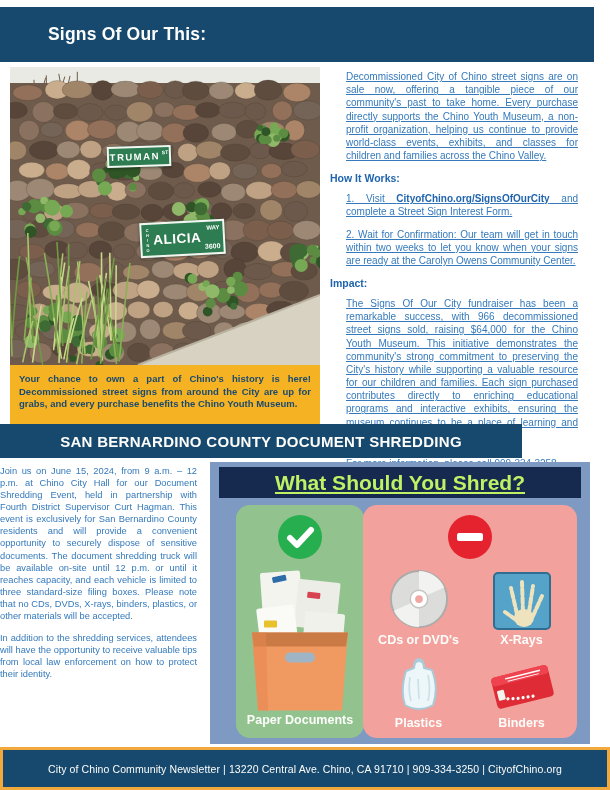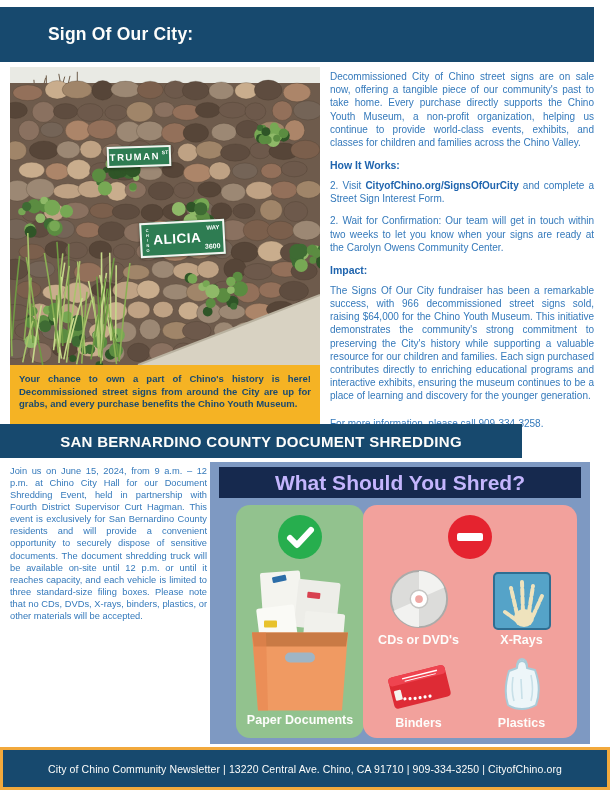--- a/index.html
+++ b/index.html
@@ -30,39 +30,39 @@
   .sign-block{font-size:7px;}
 
   
   .caption{position:absolute;left:10px;top:365px;width:310px;box-sizing:border-box;
     background:#F5B324;color:#1A4A70;font-weight:bold;font-size:9.5px;line-height:1.34;
     text-align:justify;padding:8px 9px 13px;}
 
   
   .right-col{position:absolute;left:330px;top:70px;width:264px;color:#3479BB;
     font-size:10px;line-height:1.32;text-align:justify;}
-  .right-col p{margin:0 0 9px;}
+  .right-col p{margin:0 16px 9px;text-decoration:underline;}
   .right-col h3{color:#1F64AE;font-size:10.5px;margin:10px 0 6px;text-align:left;}
   .link{color:#1F64AE;font-weight:bold;}
   .more-info{margin-top:15px !important;}
 
   
   .mid-banner{position:absolute;left:0;top:424px;width:522px;height:34px;background:#17496E;
     color:#FDFDFB;font-weight:bold;font-size:15px;letter-spacing:.3px;
     display:flex;align-items:center;justify-content:center;}
 
   
-  .shred-col{position:absolute;left:10px;top:465px;width:197px;color:#3479BB;
+  .shred-col{position:absolute;left:0;top:465px;width:197px;color:#3479BB;
     font-size:9.3px;line-height:1.3;text-align:justify;}
   .shred-col p{margin:0 0 10px;}
 
   
   .graphic{position:absolute;left:210px;top:462px;width:380px;height:282px;background:#7E99C2;}
   .g-title{position:absolute;left:9px;top:5px;width:362px;height:31px;background:#16294E;
-    color:#c4b5fd;font-weight:bold;font-size:21px;text-align:center;line-height:31px;}
+    color:#bef264;font-weight:bold;font-size:21px;text-align:center;line-height:31px;text-decoration:underline;}
   .panel{position:absolute;top:43px;border-radius:14px;display:flex;flex-direction:column;align-items:center;box-sizing:border-box;}
   .panel.green{left:26px;width:128px;height:233px;background:#92C28E;}
   .panel.pink{left:153px;width:214px;height:233px;background:#F2A19C;}
   .ic44{margin-top:9px;flex:none;}
   .boxic{flex:1;margin-top:2px;}
   .g-label{color:#FDFDFB;font-weight:bold;font-size:12.5px;text-align:center;}
   .panel.green .g-label{margin-bottom:11px;}
   .nogrid{flex:1;width:100%;display:grid;grid-template-columns:1fr 1fr;grid-template-rows:1fr 1fr;
     padding:4px 4px 8px;box-sizing:border-box;}
   .cell{display:flex;flex-direction:column;align-items:center;justify-content:flex-end;gap:3px;}
@@ -71,21 +71,21 @@
   .footer{position:absolute;left:0;top:747px;width:610px;height:43px;background:#17496E;
     border:3px solid #F2A93C;box-sizing:border-box;display:flex;align-items:center;justify-content:center;
     color:#FDFDFB;font-weight:normal;font-size:10.5px;letter-spacing:.1px;}
 </style>
 </head>
 <body>
 
 <div class="page">
 
   <header class="top-banner">
-    <div>Sign Of Our City:</div>
+    <div>Signs Of Our This:</div>
   </header>
 
   <div class="photo">
     <svg id="wall-svg" viewBox="0 0 310 298">
         <rect x="0" y="0" width="310" height="60" fill="#E9EAE4"></rect>
         <path d="M54.78112139917695 9.607896090534979 L50.16682098765432 26" stroke="#6D5C4A" stroke-width="1" fill="none"></path>
         <path d="M36.2982896090535 8.432098765432098 L36.37488425925926 26" stroke="#6D5C4A" stroke-width="1" fill="none"></path>
         <path d="M23.891846707818928 12.788708847736626 L24.96489197530864 26" stroke="#6D5C4A" stroke-width="1" fill="none"></path>
         <path d="M48.81179269547325 6.8443930041152266 L52.18684413580247 26" stroke="#6D5C4A" stroke-width="1" fill="none"></path>
         <path d="M67.30812757201646 4.765817901234568 L67.29074074074074 26" stroke="#6D5C4A" stroke-width="1" fill="none"></path>
@@ -446,31 +446,32 @@
         <span class="sign-block">3600</span>
       </span>
     </div>
   </div>
 
   <div class="caption">Your chance to own a part of Chino's history is here! Decommissioned street signs from around the City are up for grabs, and every purchase benefits the Chino Youth Museum.</div>
 
   <div class="right-col">
     <p>Decommissioned City of Chino street signs are on sale now, offering a tangible piece of our community's past to take home. Every purchase directly supports the Chino Youth Museum, a non-profit organization, helping us continue to provide world-class events, exhibits, and classes for children and families across the Chino Valley.</p>
     <h3>How It Works:</h3>
-    <p><span>2. Visit </span><span class="link">CityofChino.org/SignsOfOurCity</span><span> and complete a Street Sign Interest Form.</span></p>
+    <p><span>1. Visit </span><span class="link">CityofChino.org/SignsOfOurCity</span><span> and complete a Street Sign Interest Form.</span></p>
     <p>2. Wait for Confirmation: Our team will get in touch within two weeks to let you know when your signs are ready at the Carolyn Owens Community Center.</p>
     <h3>Impact:</h3>
     <p>The Signs Of Our City fundraiser has been a remarkable success, with 966 decommissioned street signs sold, raising $64,000 for the Chino Youth Museum. This initiative demonstrates the community's strong commitment to preserving the City's history while supporting a valuable resource for our children and families. Each sign purchased contributes directly to enriching educational programs and interactive exhibits, ensuring the museum continues to be a place of learning and discovery for the younger generation.</p>
     <p class="more-info">For more information, please call 909-334-3258.</p>
   </div>
 
   <div class="mid-banner">SAN BERNARDINO COUNTY DOCUMENT SHREDDING</div>
 
   <div class="shred-col">
     <p>Join us on June 15, 2024, from 9 a.m. – 12 p.m. at Chino City Hall for our Document Shredding Event, held in partnership with Fourth District Supervisor Curt Hagman. This event is exclusively for San Bernardino County residents and will provide a convenient opportunity to securely dispose of sensitive documents. The document shredding truck will be available on-site until 12 p.m. or until it reaches capacity, and each vehicle is limited to three standard-size filing boxes. Please note that no CDs, DVDs, X-rays, binders, plastics, or other materials will be accepted.</p>
+    <p>In addition to the shredding services, attendees will have the opportunity to receive valuable tips from local law enforcement on how to protect their identity.</p>
   </div>
 
   <div class="graphic">
     <div class="g-title">What Should You Shred?</div>
 
     <div class="panel green">
       <svg class="ic44" width="46" height="46" viewBox="0 0 46 46">
         <circle cx="23" cy="23" r="22" fill="#27AE4E"></circle>
         <path d="M13 24 l7 7 l14 -15" fill="none" stroke="#fff" stroke-width="6" stroke-linecap="round" stroke-linejoin="round"></path>
       </svg>
@@ -518,45 +519,45 @@
               <path d="M24 42 L18 16"></path>
               <path d="M30 40 L29 10"></path>
               <path d="M36 40 L40 14"></path>
               <path d="M40 44 L49 24"></path>
               <path d="M23 48 L12 40"></path>
             </g>
           </svg>
           <div class="g-label">X-Rays</div>
         </div>
         <div class="cell">
+          <svg width="62" height="60" viewBox="0 0 62 60">
+            <path d="M18 18 Q12 38 17 52 Q31 60 45 52 Q51 36 44 17 L36 15 Q36 6 31 6 Q26 6 26 15 Z" fill="#EDF6F9" stroke="#A9CBD8" stroke-width="2" stroke-linejoin="round"></path>
+            <path d="M26 15 Q26 8 31 8 Q36 8 36 15" fill="none" stroke="#A9CBD8" stroke-width="2"></path>
+            <path d="M22 24 Q20 38 23 48 M40 22 Q43 36 40 48 M30 26 L31 46" fill="none" stroke="#C8E0E8" stroke-width="1.6"></path>
+          </svg>
+          <div class="g-label">Plastics</div>
+        </div>
+        <div class="cell">
           <svg width="74" height="58" viewBox="0 0 74 58">
             <g transform="rotate(-14 37 30)">
               <rect x="8" y="16" width="58" height="32" rx="4" fill="#DE2B35"></rect>
               <rect x="8" y="16" width="58" height="9" rx="4" fill="#EF4450"></rect>
               <line x1="22" y1="20" x2="58" y2="20" stroke="#fff" stroke-width="1.4"></line>
               <line x1="24" y1="23" x2="56" y2="23" stroke="#fff" stroke-width="1"></line>
               <g fill="#fff">
                 <circle cx="20" cy="40" r="1.6"></circle>
                   <circle cx="25" cy="41" r="1.6"></circle>
                   <circle cx="30" cy="42" r="1.6"></circle>
                 <circle cx="35" cy="42.5" r="1.6"></circle>
                   <circle cx="40" cy="43" r="1.6"></circle>
                   <circle cx="45" cy="43.5" r="1.6"></circle>
               </g>
               <rect x="11" y="30" width="7" height="10" rx="1" fill="#F4F4EF"></rect>
             </g>
           </svg>
           <div class="g-label">Binders</div>
         </div>
-        <div class="cell">
-          <svg width="62" height="60" viewBox="0 0 62 60">
-            <path d="M18 18 Q12 38 17 52 Q31 60 45 52 Q51 36 44 17 L36 15 Q36 6 31 6 Q26 6 26 15 Z" fill="#EDF6F9" stroke="#A9CBD8" stroke-width="2" stroke-linejoin="round"></path>
-            <path d="M26 15 Q26 8 31 8 Q36 8 36 15" fill="none" stroke="#A9CBD8" stroke-width="2"></path>
-            <path d="M22 24 Q20 38 23 48 M40 22 Q43 36 40 48 M30 26 L31 46" fill="none" stroke="#C8E0E8" stroke-width="1.6"></path>
-          </svg>
-          <div class="g-label">Plastics</div>
-        </div>
       </div>
     </div>
   </div>
 
   <footer class="footer">City of Chino Community Newsletter | 13220 Central Ave. Chino, CA 91710 | 909-334-3250 | CityofChino.org</footer>
 </div>
 
 </body></html>

